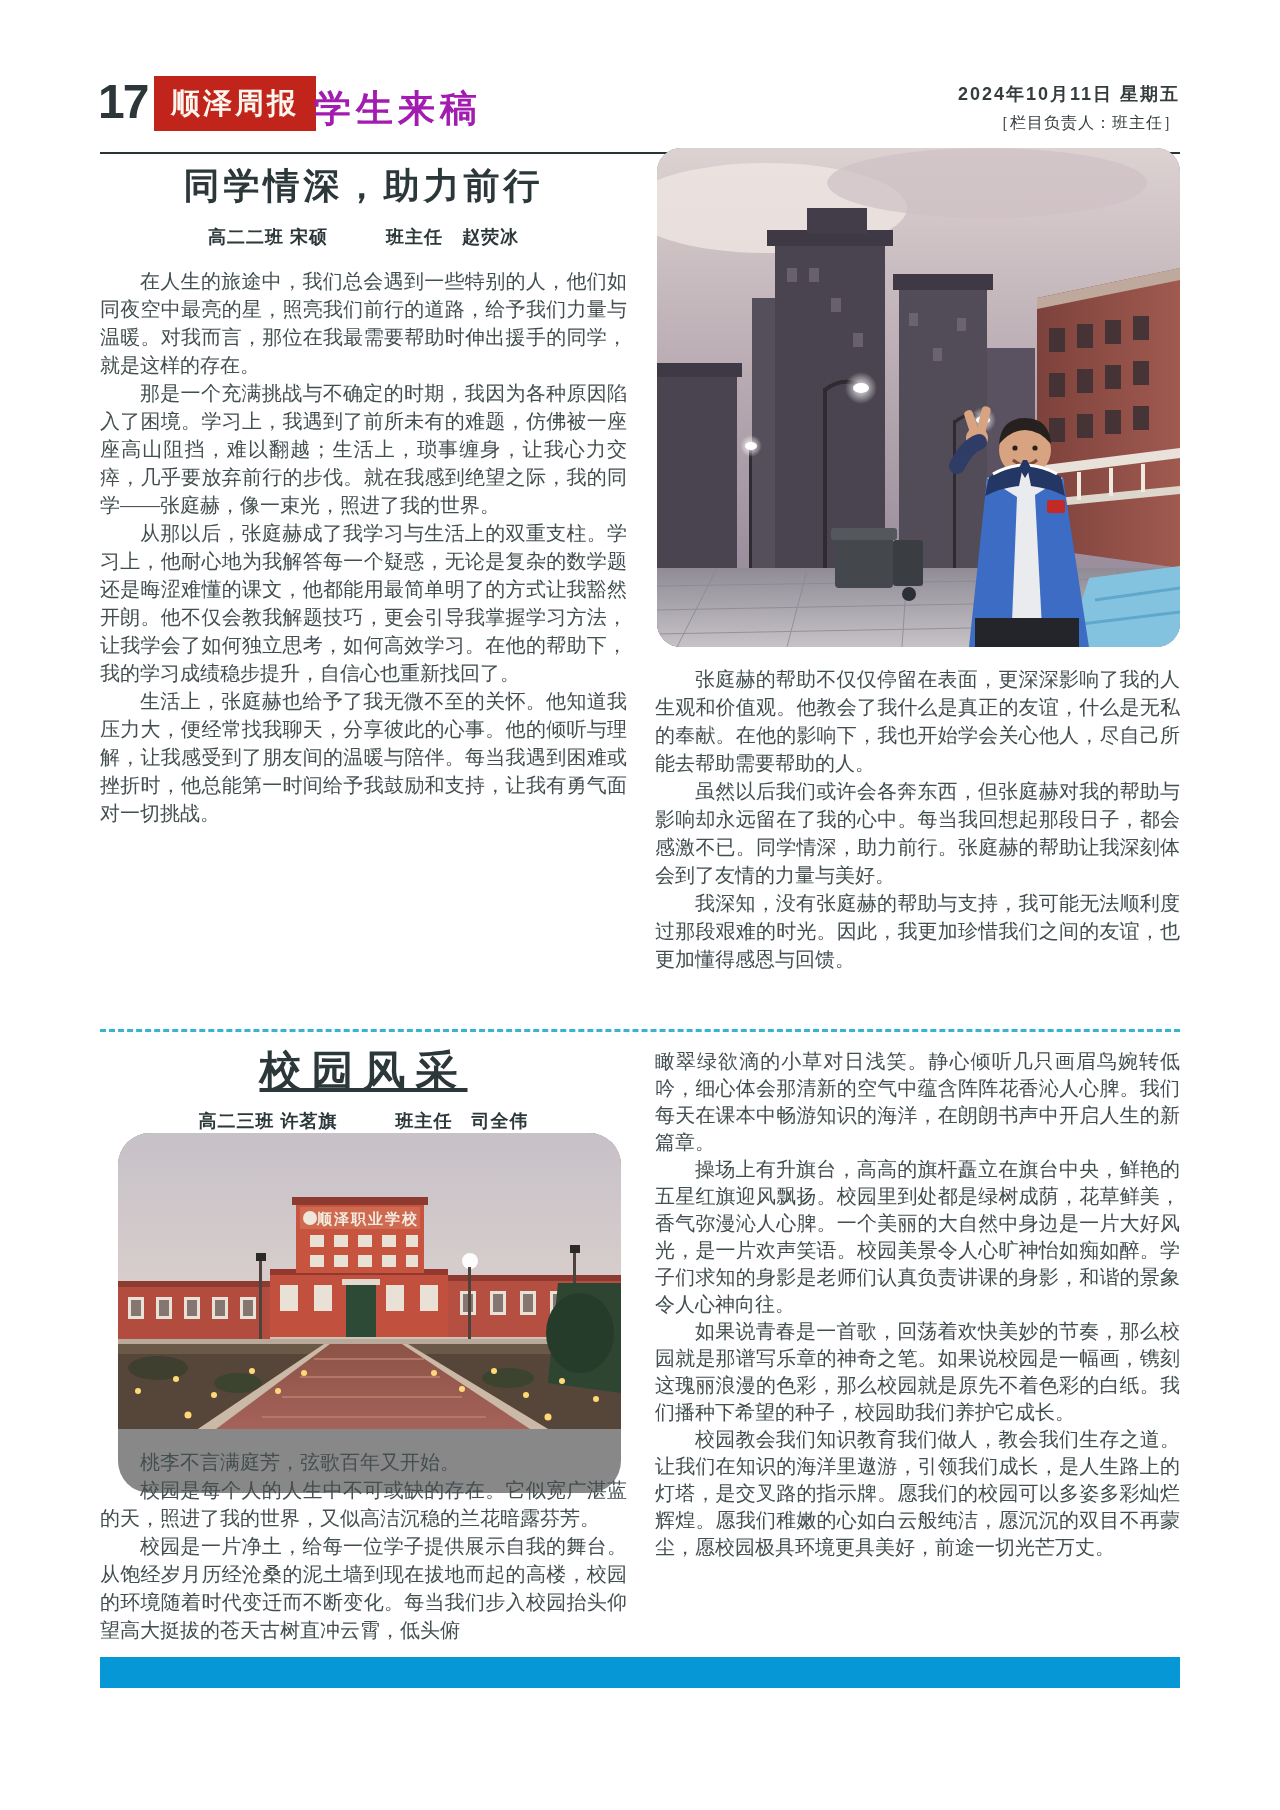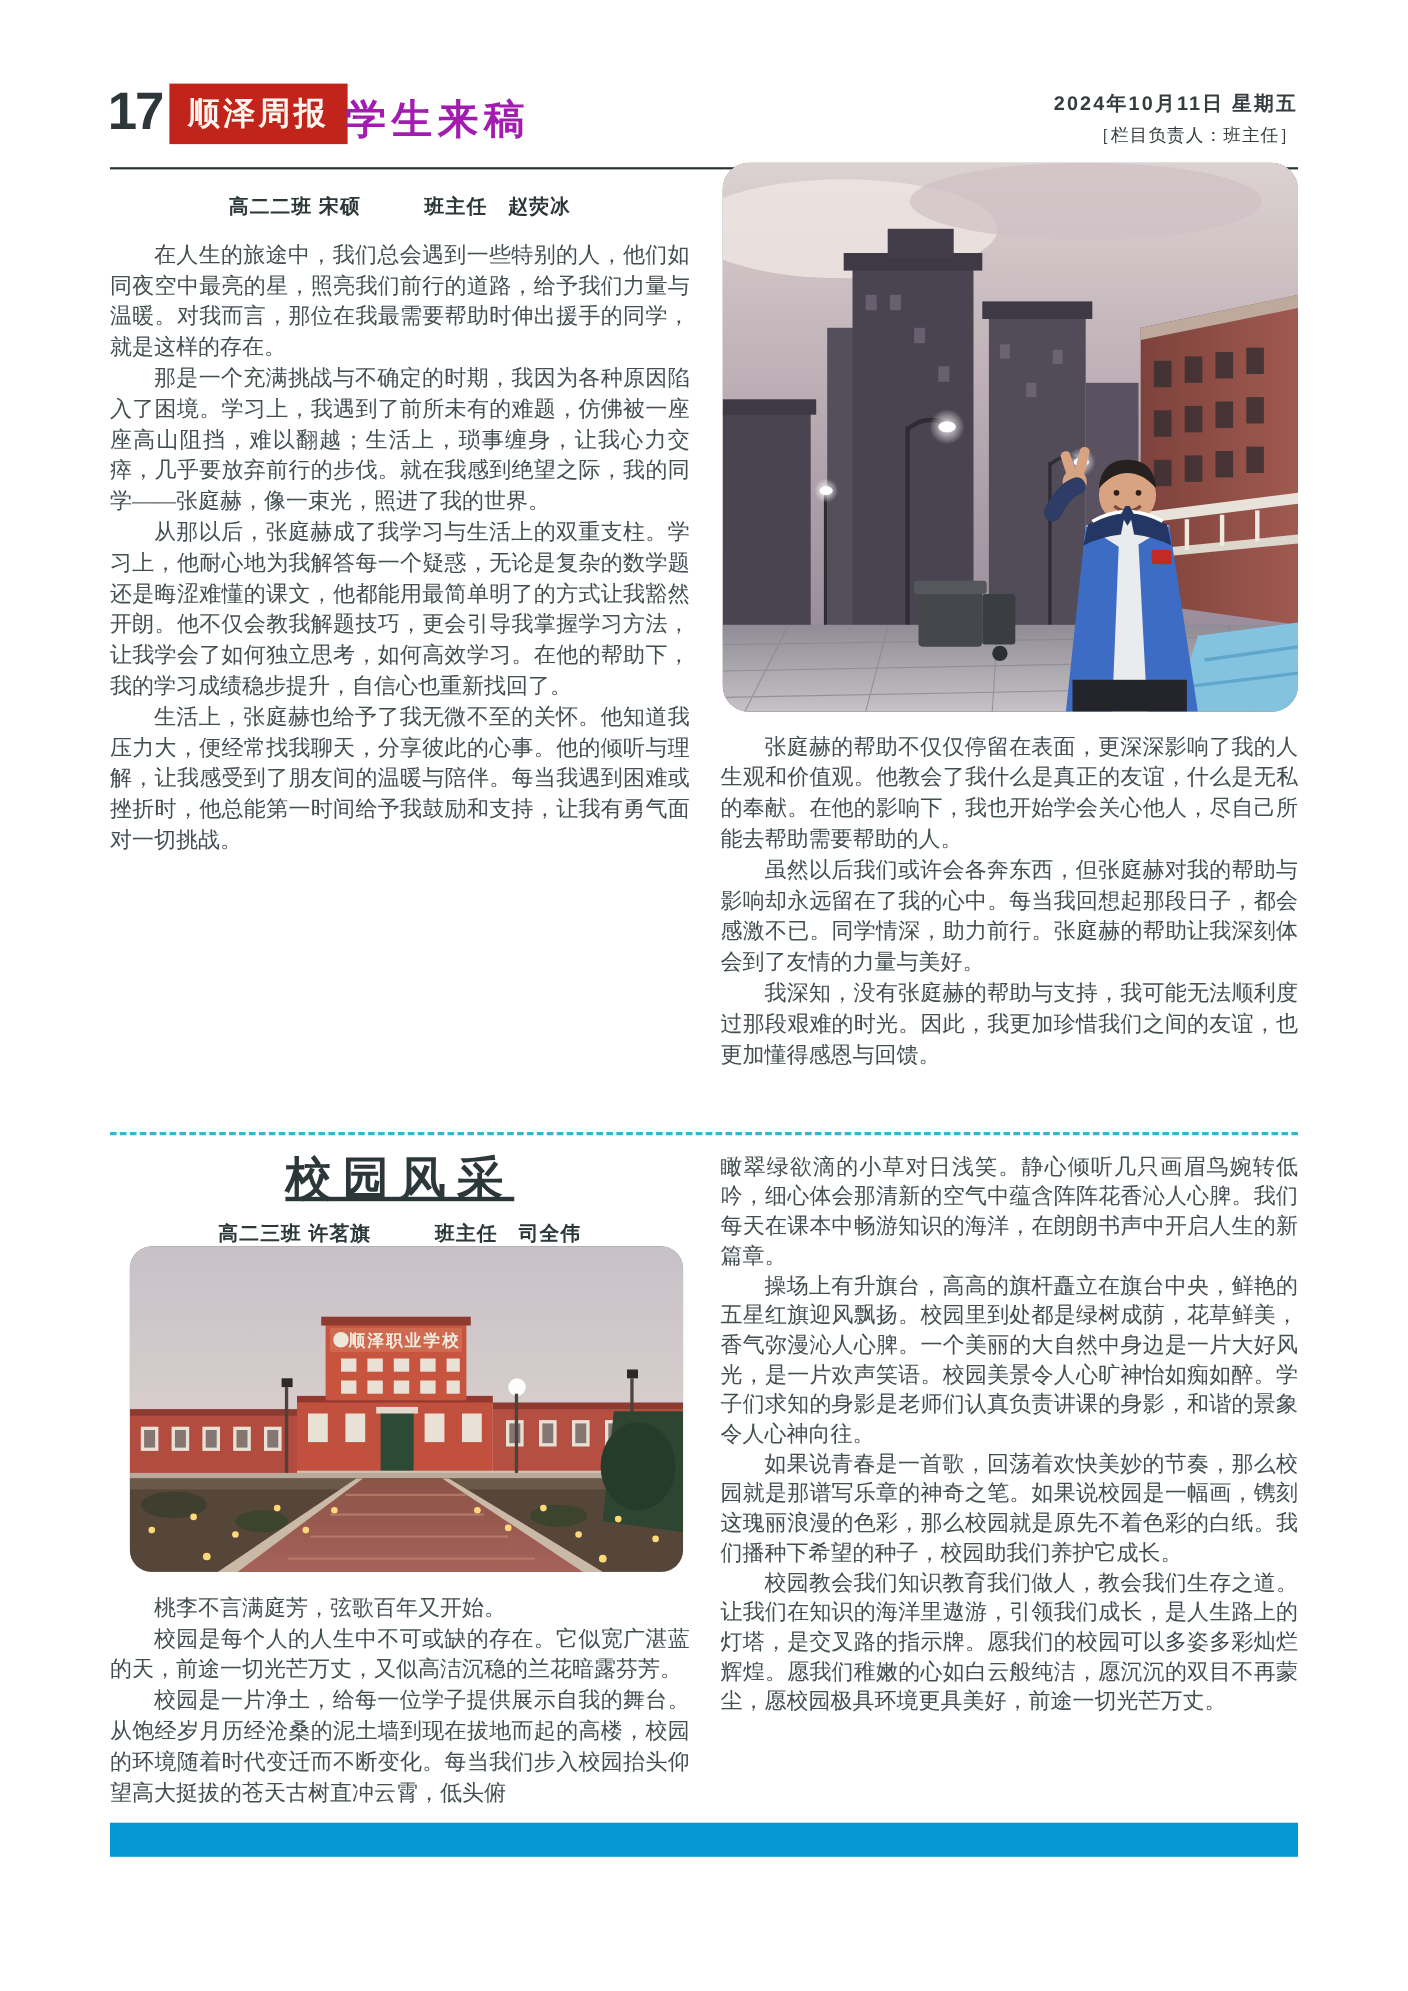--- a/index.html
+++ b/index.html
@@ -52,21 +52,21 @@
   .body p{
     margin:0;font-size:20px;line-height:28px;text-align:justify;
     text-indent:2em;color:#434e50;
   }
   .body p.noindent{text-indent:0;}
   .a2r p{line-height:27px;}
   
   .photo{position:absolute;overflow:hidden;background:#888;}
   .photo svg{display:block;}
   .photo1{left:657px;top:148px;width:523px;height:499px;border-radius:24px;}
-  .photo2{left:118px;top:1133px;width:503px;height:296px;border-radius:20px;}
+  .photo2{left:118px;top:1133px;width:503px;height:360px;border-radius:32px;}
   
   .dashed-divider{
     position:absolute;left:100px;top:1029px;width:1080px;height:0;
     border-top:3px dashed #38b4d0;
   }
   .footer-bar{
     position:absolute;left:100px;top:1657px;width:1080px;height:31px;background:#0698d6;
   }
 </style>
 </head>
@@ -79,20 +79,21 @@
     <span>顺泽周报</span>
   </div>
   <div class="section-title">学生来稿</div>
   <div class="header-right">
     <div class="date">2024年10月11日 星期五</div>
     <div class="manager">［栏目负责人：班主任］</div>
   </div>
   <div class="header-rule"></div>
 
   <div class="col-left" style="top:162px;">
+    <h1 class="a-title a1-title">同学情深，助力前行</h1>
     <div class="byline" style="margin-top:14px;">
       <span>高二二班 宋硕</span>
       <span>班主任　赵荧冰</span>
     </div>
     <div class="body" style="margin-top:18px;">
       <p>在人生的旅途中，我们总会遇到一些特别的人，他们如同夜空中最亮的星，照亮我们前行的道路，给予我们力量与温暖。对我而言，那位在我最需要帮助时伸出援手的同学，就是这样的存在。</p>
       <p>那是一个充满挑战与不确定的时期，我因为各种原因陷入了困境。学习上，我遇到了前所未有的难题，仿佛被一座座高山阻挡，难以翻越；生活上，琐事缠身，让我心力交瘁，几乎要放弃前行的步伐。就在我感到绝望之际，我的同学——张庭赫，像一束光，照进了我的世界。</p>
       <p>从那以后，张庭赫成了我学习与生活上的双重支柱。学习上，他耐心地为我解答每一个疑惑，无论是复杂的数学题还是晦涩难懂的课文，他都能用最简单明了的方式让我豁然开朗。他不仅会教我解题技巧，更会引导我掌握学习方法，让我学会了如何独立思考，如何高效学习。在他的帮助下，我的学习成绩稳步提升，自信心也重新找回了。</p>
       <p>生活上，张庭赫也给予了我无微不至的关怀。他知道我压力大，便经常找我聊天，分享彼此的心事。他的倾听与理解，让我感受到了朋友间的温暖与陪伴。每当我遇到困难或挫折时，他总能第一时间给予我鼓励和支持，让我有勇气面对一切挑战。</p>
     </div>
@@ -371,21 +372,21 @@
           <circle cx="444" cy="248" r="3"></circle>
           <circle cx="478" cy="266" r="3"></circle>
         <circle cx="70" cy="282" r="3.5"></circle>
           <circle cx="430" cy="284" r="3.5"></circle>
       </g>
     </svg>
   </div>
 
   <div class="col-left body" style="top:1448px;">
     <p>桃李不言满庭芳，弦歌百年又开始。</p>
-    <p>校园是每个人的人生中不可或缺的存在。它似宽广湛蓝的天，前途一切光芒万丈，又似高洁沉稳的兰花暗露芬芳。</p>
+    <p>校园是每个人的人生中不可或缺的存在。它似宽广湛蓝的天，照进了我的世界，又似高洁沉稳的兰花暗露芬芳。</p>
     <p>校园是一片净土，给每一位学子提供展示自我的舞台。从饱经岁月历经沧桑的泥土墙到现在拔地而起的高楼，校园的环境随着时代变迁而不断变化。每当我们步入校园抬头仰望高大挺拔的苍天古树直冲云霄，低头俯</p>
   </div>
 
   <div class="col-right body a2r" style="top:1048px;">
     <p class="noindent">瞰翠绿欲滴的小草对日浅笑。静心倾听几只画眉鸟婉转低吟，细心体会那清新的空气中蕴含阵阵花香沁人心脾。我们每天在课本中畅游知识的海洋，在朗朗书声中开启人生的新篇章。</p>
     <p>操场上有升旗台，高高的旗杆矗立在旗台中央，鲜艳的五星红旗迎风飘扬。校园里到处都是绿树成荫，花草鲜美，香气弥漫沁人心脾。一个美丽的大自然中身边是一片大好风光，是一片欢声笑语。校园美景令人心旷神怡如痴如醉。学子们求知的身影是老师们认真负责讲课的身影，和谐的景象令人心神向往。</p>
     <p>如果说青春是一首歌，回荡着欢快美妙的节奏，那么校园就是那谱写乐章的神奇之笔。如果说校园是一幅画，镌刻这瑰丽浪漫的色彩，那么校园就是原先不着色彩的白纸。我们播种下希望的种子，校园助我们养护它成长。</p>
     <p>校园教会我们知识教育我们做人，教会我们生存之道。让我们在知识的海洋里遨游，引领我们成长，是人生路上的灯塔，是交叉路的指示牌。愿我们的校园可以多姿多彩灿烂辉煌。愿我们稚嫩的心如白云般纯洁，愿沉沉的双目不再蒙尘，愿校园极具环境更具美好，前途一切光芒万丈。</p>
   </div>
 

